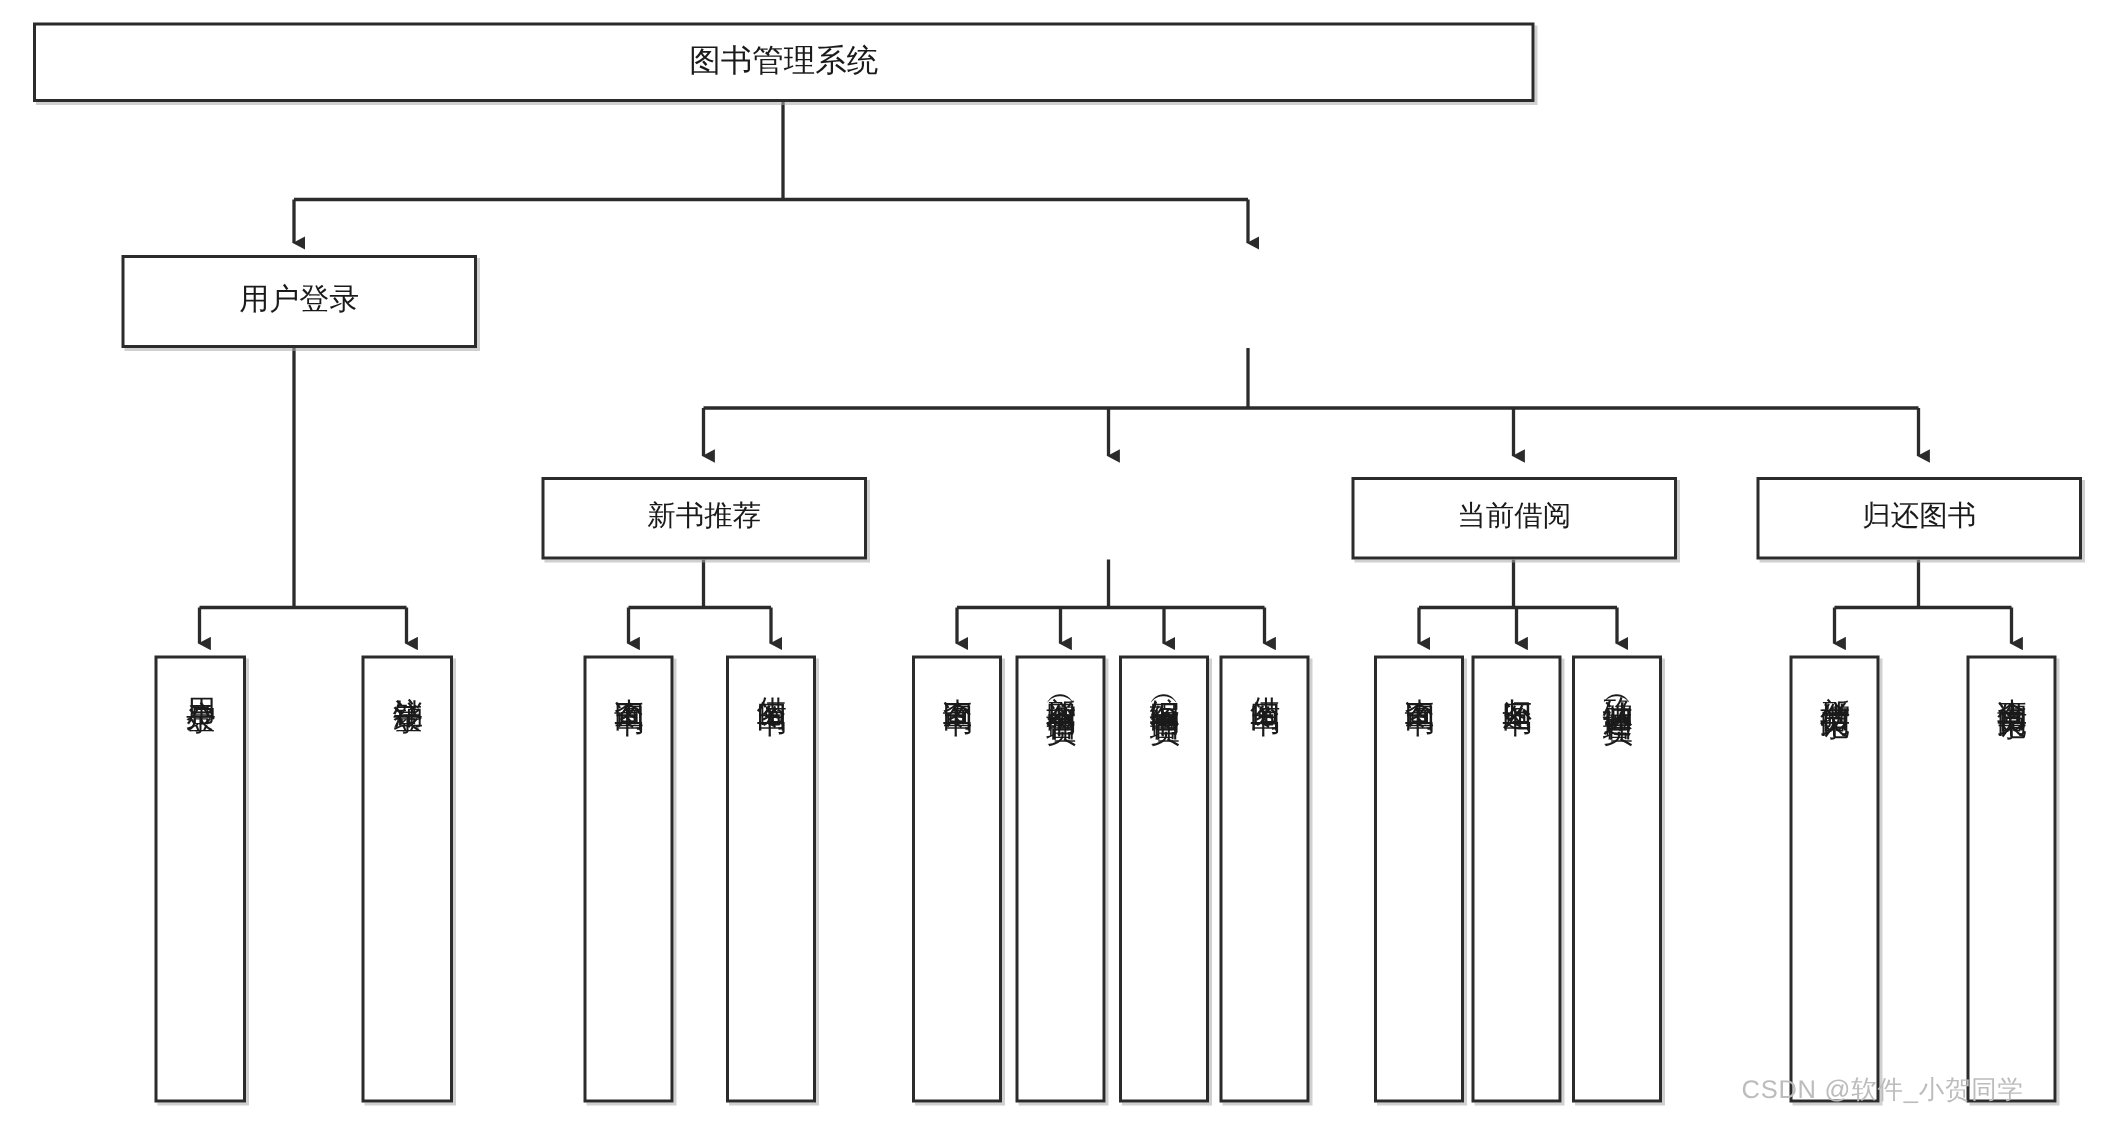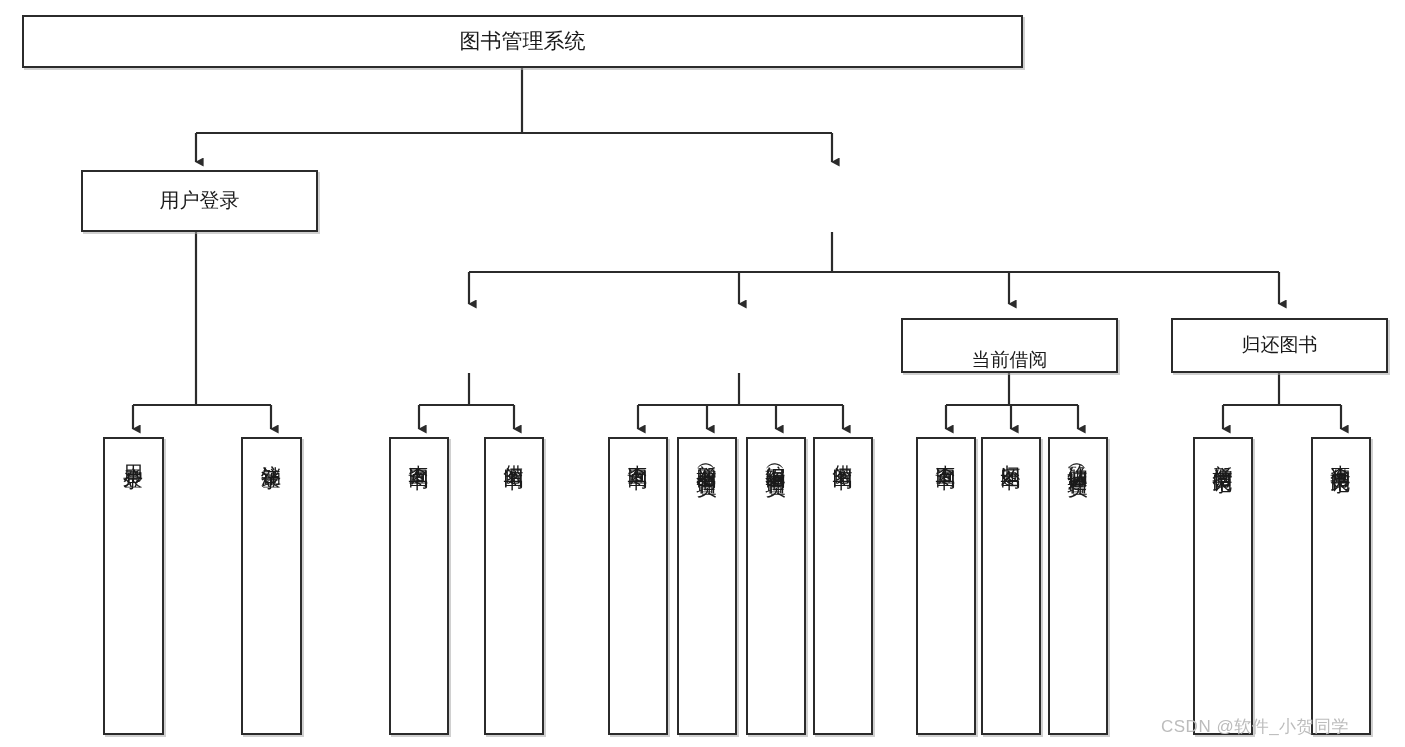--- a/index.html
+++ b/index.html
@@ -133,23 +133,26 @@
 
   <div class="node root" style="left:22px; top:15px; width:1001px; height:53px;">
     <span class="lbl">图书管理系统</span>
   </div>
 
   <div class="node lvl2" style="left:81px; top:170px; width:237px; height:62px;">
     <span class="lbl">用户登录</span>
   </div>
 
 
-
-
-  <div class="node lvl3" style="left:901px; top:318px; width:217px; height:55px;align-items:flex-end;">
+  <div class="node lvl3" style="left:361px; top:318px; width:217px; height:55px;">
+    <span class="lbl">新书推荐</span>
+  </div>
+
+
+  <div class="node lvl3" style="left:901px; top:318px; width:217px; height:55px;">
     <span class="lbl">当前借阅</span>
   </div>
 
   <div class="node lvl3" style="left:1171px; top:318px; width:217px; height:55px;">
     <span class="lbl">归还图书</span>
   </div>
 
   <div class="node leaf" style="left:103px; top:437px; width:61px; height:298px;">
     <span class="lbl">用户登录</span>
   </div>

